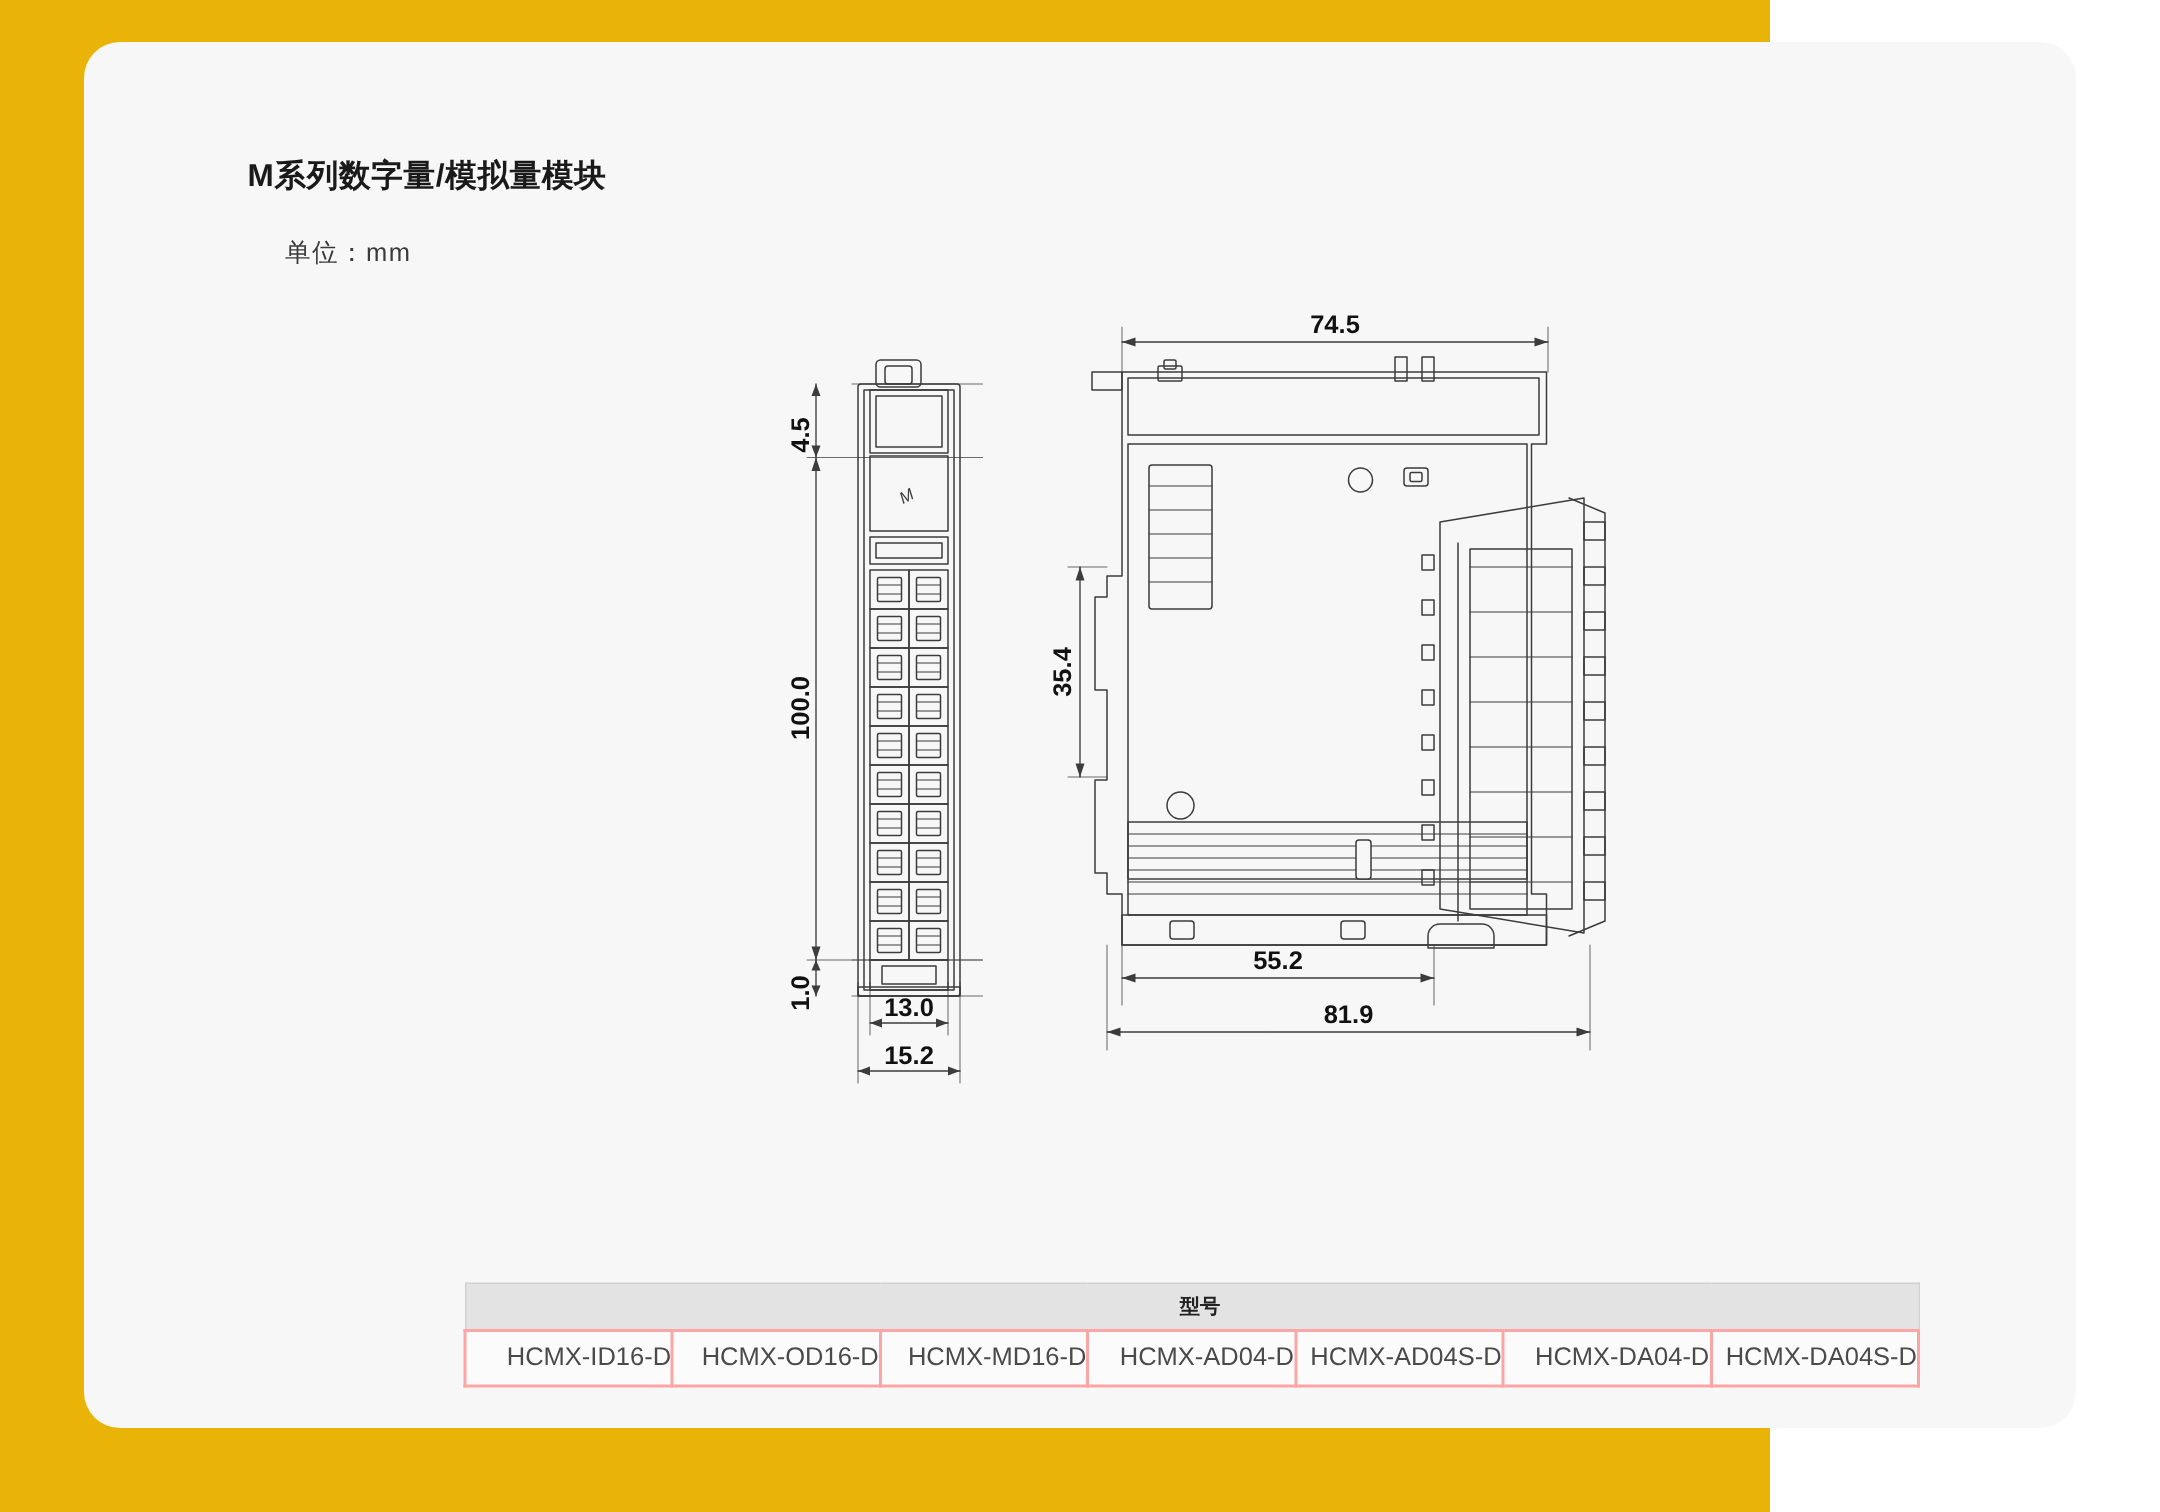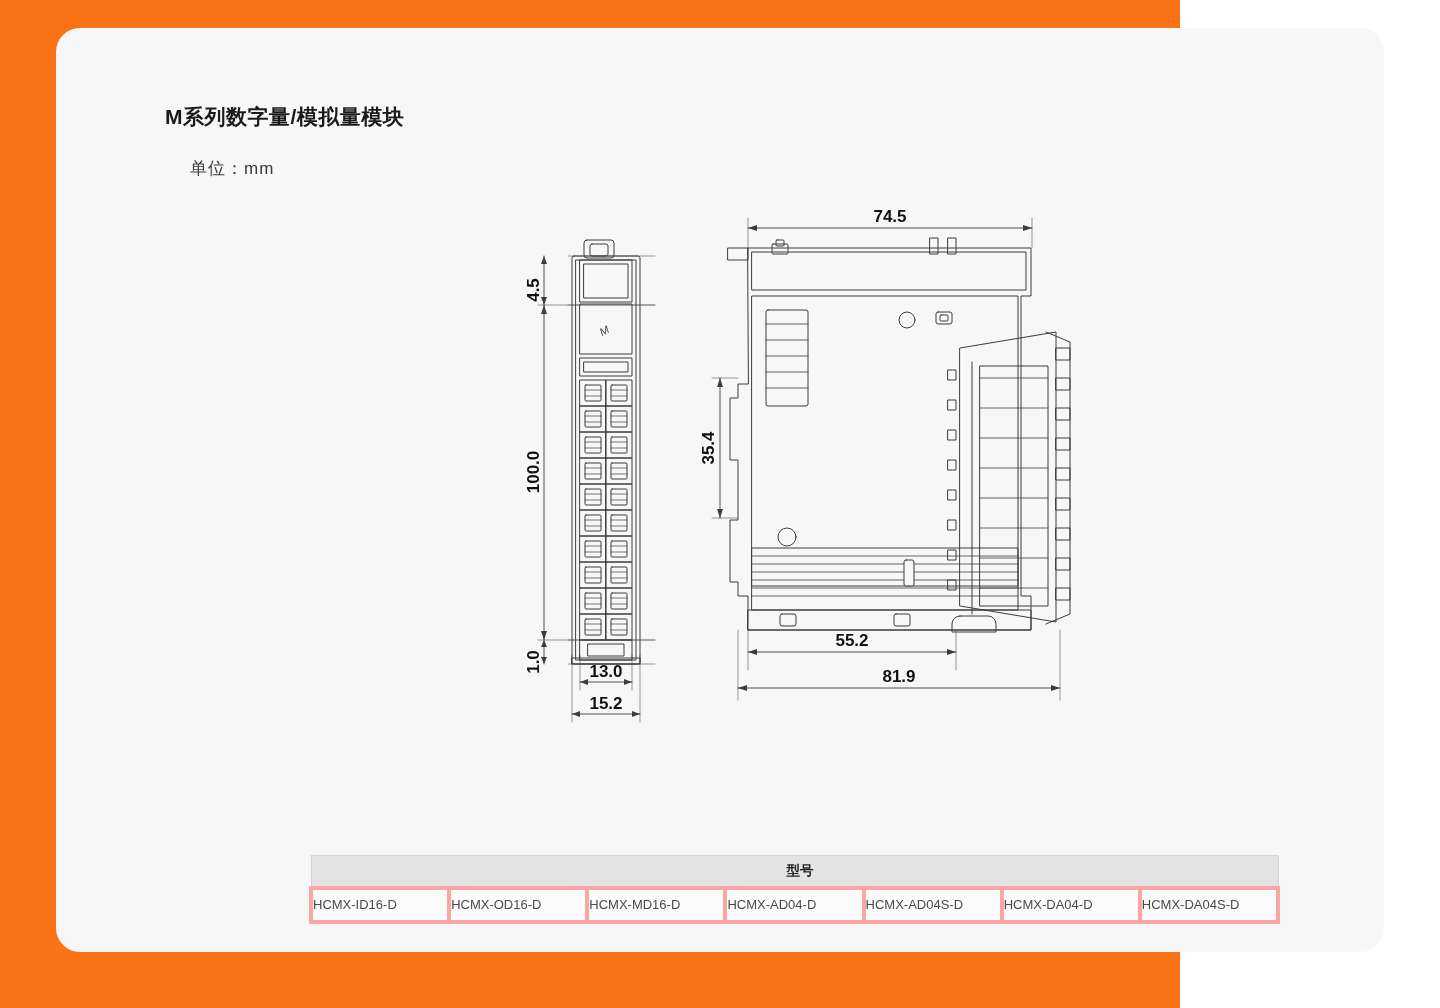--- a/index.html
+++ b/index.html
@@ -10,21 +10,21 @@
   body {
     width: 1440px;
     height: 1008px;
     font-family: "Liberation Sans", sans-serif;
     overflow: hidden;
   }
   .page {
     position: relative;
     width: 1180px;
     height: 1008px;
-    background: #f97316;
+    background: #eab308;
     text-decoration: underline;
   }
   .card {
     position: absolute;
     left: 56px;
     top: 28px;
     width: 1328px;
     height: 924px;
     background: #f7f7f7;
     border-radius: 24px;
@@ -76,24 +76,24 @@
     color: #222;
     font-size: 13.5px;
     font-weight: bold;
     padding: 6px 0 6px 11px;
     text-align: center;
     border: 1px solid #d2d2d2;
   }
   table.models td {
     background: #fbfbfb;
     color: #4a4a4a;
-    font-size: 13px;
-    text-align: left;
+    font-size: 17px;
+    text-align: right;
     padding: 7px 0 8px 0;
-    border: 4px solid #fca5a5;
+    border: 2px solid #fca5a5;
     white-space: nowrap;
   }
 </style>
 </head>
 <body>
 
 <div class="page">
   <div class="card"></div>
 
   <div class="title">M系列数字量/模拟量模块</div>

